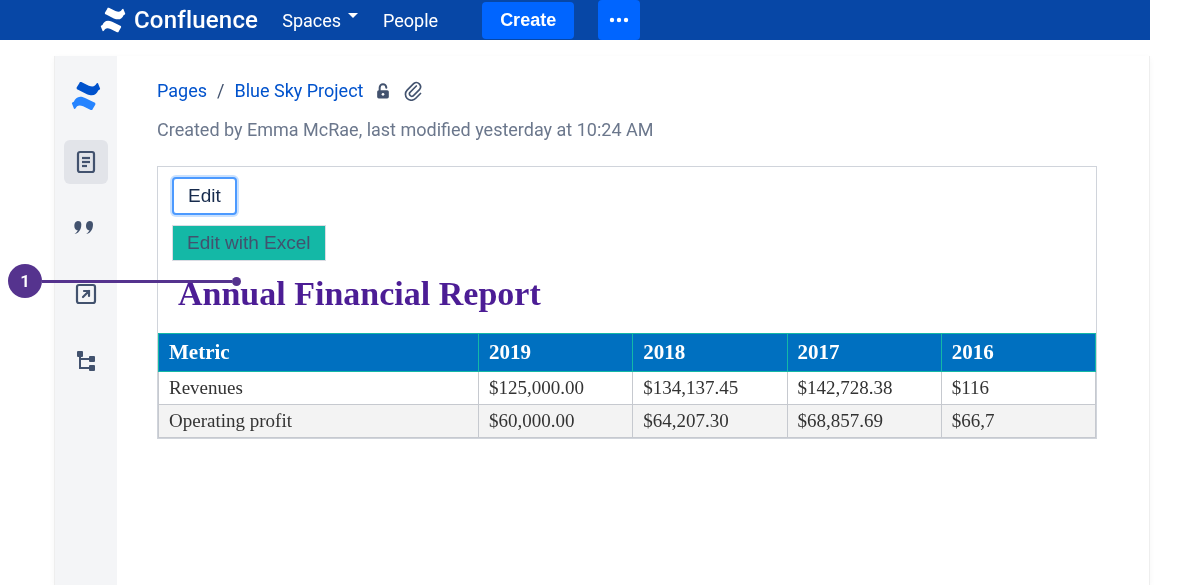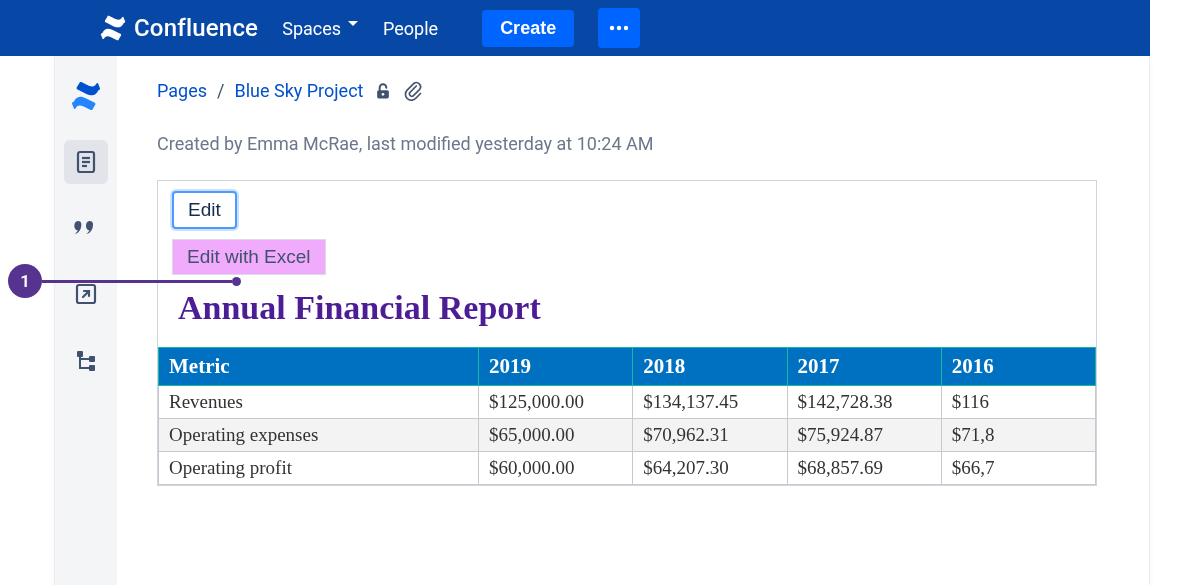--- a/index.html
+++ b/index.html
@@ -6,21 +6,21 @@
   body {
     font-family: -apple-system, BlinkMacSystemFont, "Segoe UI", Roboto, sans-serif;
     background: #fff;
     width: 1200px;
     height: 585px;
     overflow: hidden;
     position: relative;
   }
   .topbar {
     background: #0747A6;
-    height: 56px;
+    height: 40px;
     display: flex;
     align-items: center;
     padding: 0 20px 0 100px;
     color: #fff;
     gap: 24px;
     position: absolute;
     top: 0; left: 0; right: 50px;
   }
   .logo-wrap {
     display: flex;
@@ -96,21 +96,21 @@
   .content {
     flex: 1;
     padding: 24px 0 0 40px;
     overflow: hidden;
   }
   .breadcrumb {
     display: flex;
     align-items: center;
     gap: 10px;
     font-size: 18px;
-    margin-bottom: 32px;
+    margin-bottom: 18px;
   }
   .breadcrumb a {
     color: #0052CC;
     text-decoration: none;
   }
   .breadcrumb .sep { color: #42526E; }
   .bc-icon { display:flex; align-items:center; }
   .page-title {
     font-size: 38px;
     font-weight: 500;
@@ -137,21 +137,21 @@
     padding: 6px 14px;
     font-size: 19px;
     color: #172B4D;
     cursor: pointer;
     box-shadow: 0 0 0 2px rgba(76,154,255,0.3);
   }
   .edit-excel {
     position: absolute;
     top: 58px;
     left: 14px;
-    background: #f0abfc;
+    background: #14b8a6;
     border: 1px solid #DADCE3;
     padding: 6px 14px;
     font-size: 19px;
     color: #42526E;
     cursor: pointer;
   }
   .doc-title {
     font-family: "Times New Roman", Times, serif;
     font-size: 34px;
     font-weight: 700;
@@ -325,27 +325,20 @@
         </thead>
         <tbody>
           <tr>
             <td>Revenues</td>
             <td>$125,000.00</td>
             <td>$134,137.45</td>
             <td>$142,728.38</td>
             <td>$116</td>
           </tr>
           <tr>
-            <td>Operating expenses</td>
-            <td>$65,000.00</td>
-            <td>$70,962.31</td>
-            <td>$75,924.87</td>
-            <td>$71,8</td>
-          </tr>
-          <tr>
             <td>Operating profit</td>
             <td>$60,000.00</td>
             <td>$64,207.30</td>
             <td>$68,857.69</td>
             <td>$66,7</td>
           </tr>
         </tbody>
       </table>
     </div>
   </div>

